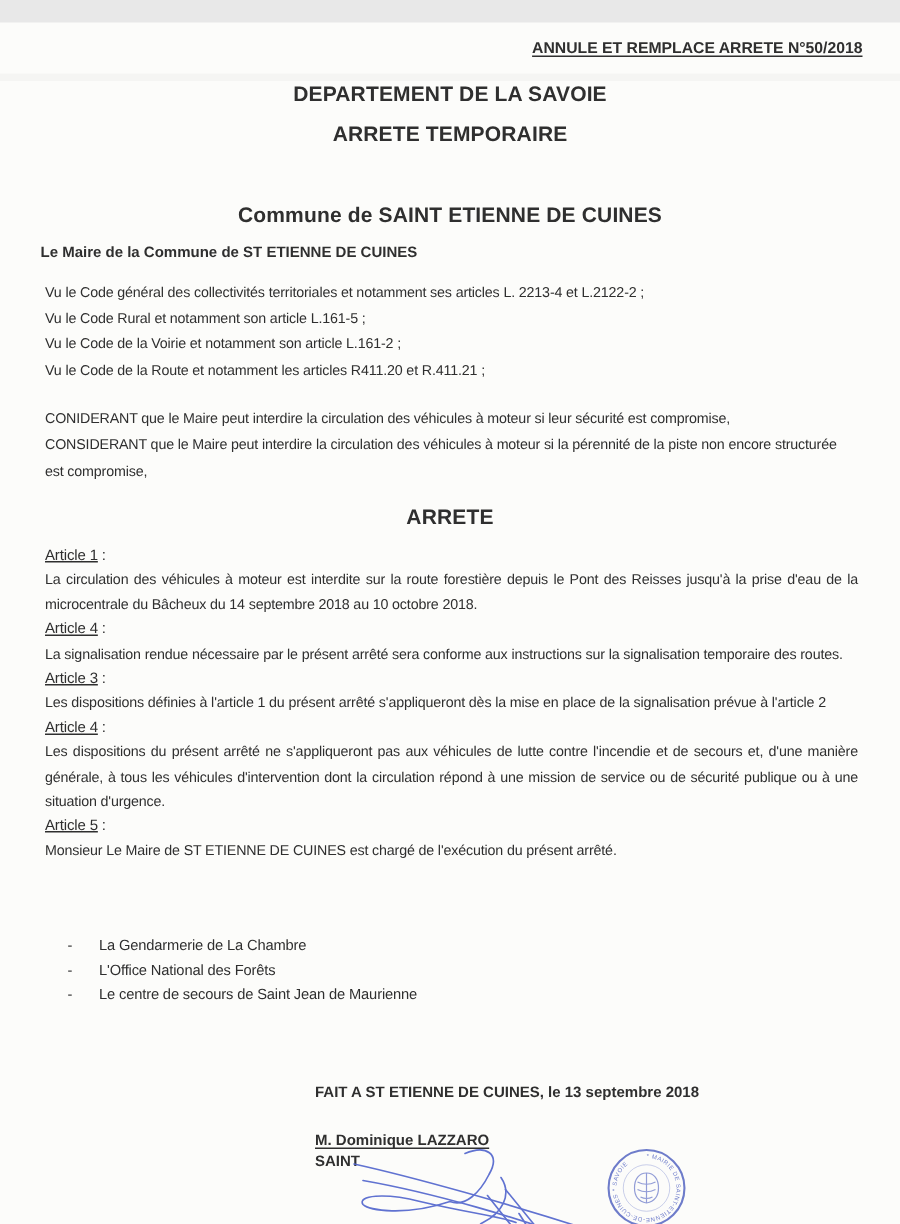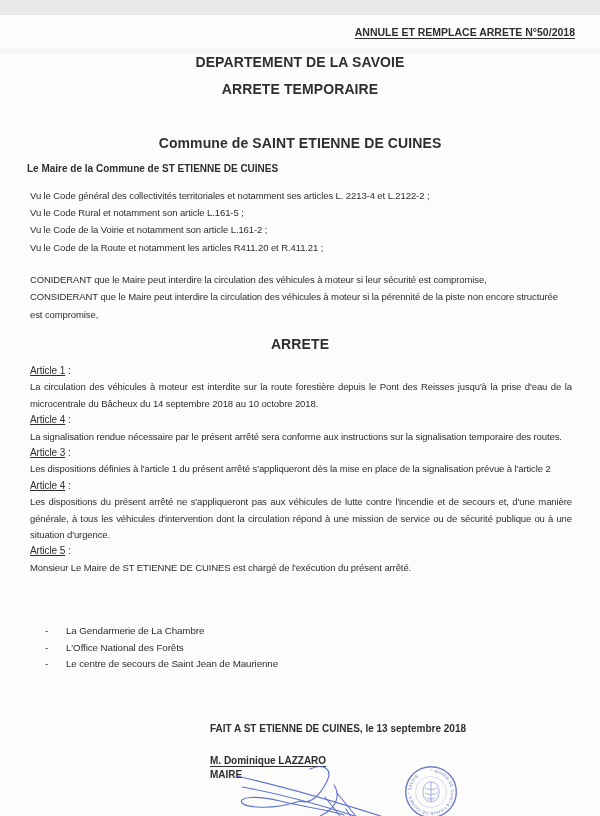--- a/index.html
+++ b/index.html
@@ -100,21 +100,21 @@
       <span>L'Office National des Forêts</span>
     </div>
     <div class="bullet-row">
       <span class="bullet-dash">-</span>
       <span>Le centre de secours de Saint Jean de Maurienne</span>
     </div>
   </div>
 
   <div class="footer-line place-date">FAIT A ST ETIENNE DE CUINES, le 13 septembre 2018</div>
   <div class="footer-line signatory">M. Dominique LAZZARO</div>
-  <div class="footer-line signatory-title">MAIRE</div>
+  <div class="footer-line signatory-title">SAINT</div>
 
   <svg class="sig-svg" width="175" height="68" viewBox="0 0 175 68">
     <g fill="none" stroke-width="1.1" stroke-linecap="round" opacity="0.9">
       <path d="M14,13 C55,22 118,40 168,56" stroke="#4f63cc"></path>
       <path d="M20,24 C66,32 128,50 163,64" stroke="#4f63cc"></path>
       <path d="M88,6 C102,0 112,6 104,20 C98,32 88,42 78,38" stroke="#4f63cc"></path>
       <path d="M78,38 C48,48 24,44 20,40 C16,34 34,32 58,38 C92,46 112,48 122,52" stroke="#4f63cc"></path>
       <path d="M112,22 C120,34 112,46 100,52 C92,56 108,56 118,62 L132,68" stroke="#4f63cc"></path>
       <path d="M103,34 L130,68" stroke="#4f63cc"></path>
       <path d="M115,30 L146,68" stroke="#4f63cc"></path>

